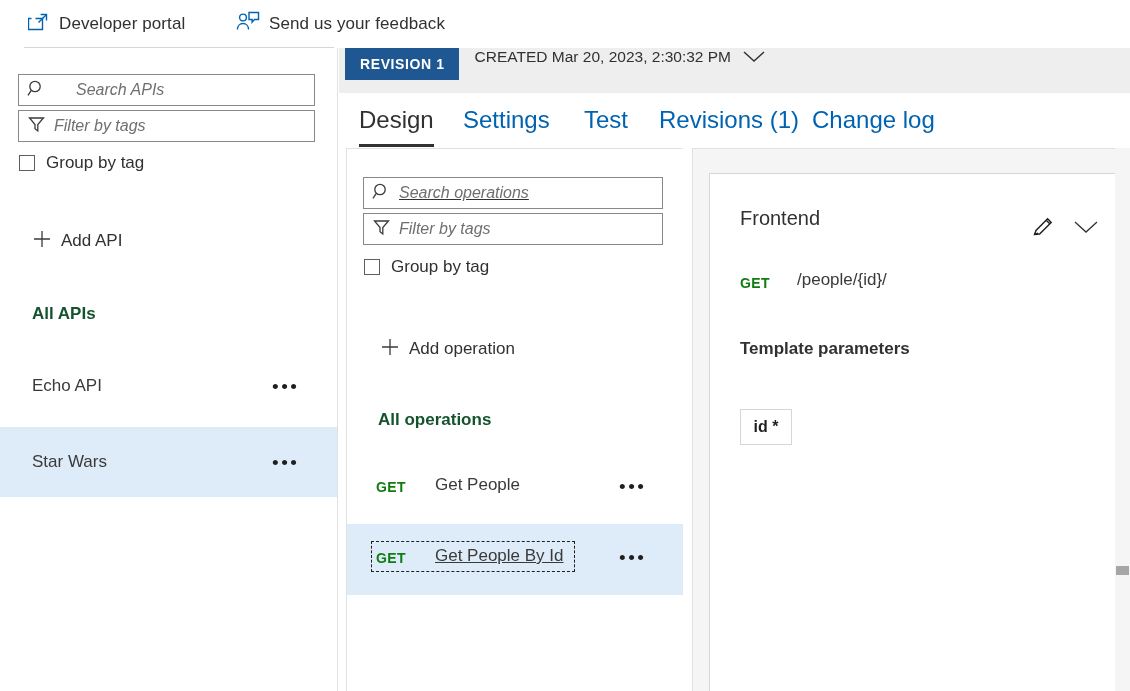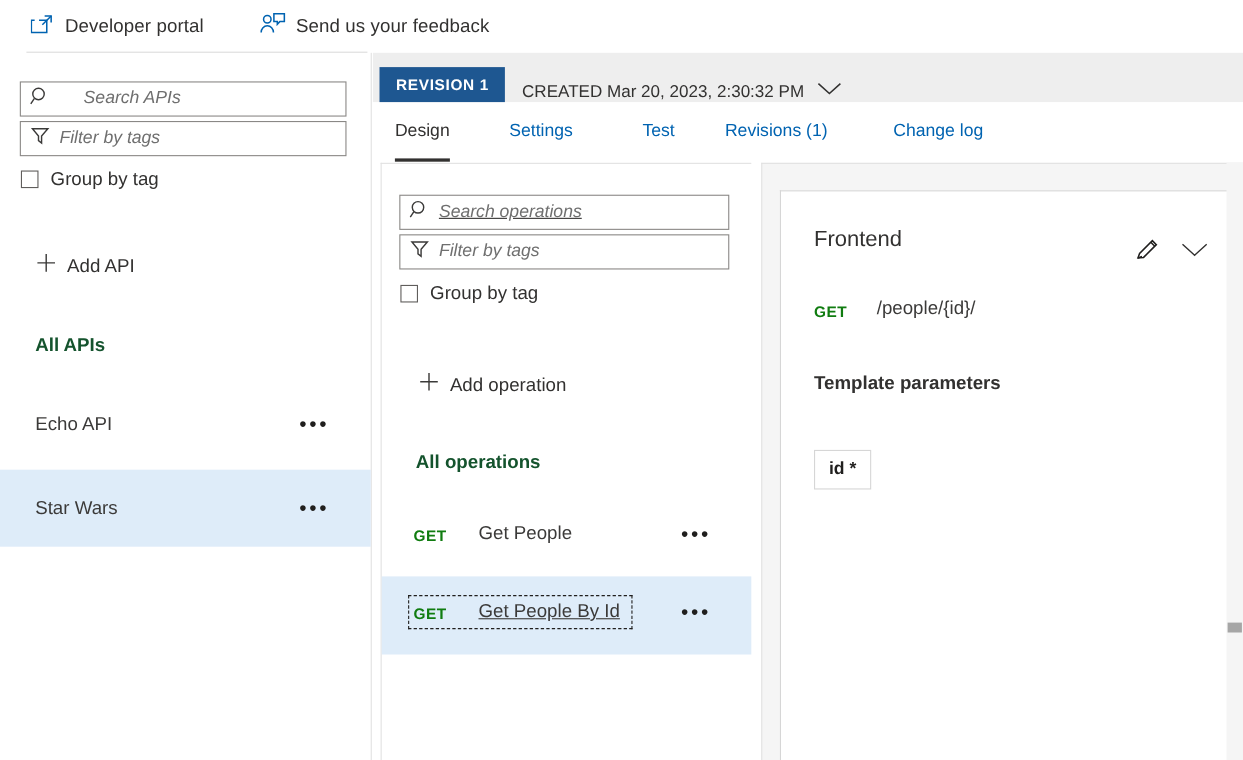--- a/index.html
+++ b/index.html
@@ -71,37 +71,37 @@
     display: flex; align-items: center; cursor: pointer;
   }
   .railitem .name { position: absolute; left: 32px; font-size: 17px; color: #3b3a39; }
   .railitem .dots { position: absolute; left: 272px; font-size: 19px; letter-spacing: 2.5px; color: #201f1e; line-height: 1; }
   #rail-echo { top: 303px; }
   #rail-starwars { top: 379px; background: #deecf9; }
 
   
   #revbar {
     position: absolute; left: 339px; top: 48px; width: 791px; height: 45px;
-    background: #eeeeee; display: flex; align-items: flex-end;
+    background: #eeeeee; display: flex; align-items: flex-start;
   }
   #rev-badge {
     margin-left: 6px; background: #1e5791; color: #ffffff;
     font-size: 14px; font-weight: bold; letter-spacing: .6px;
     padding: 8px 14px 8px 15px;
   }
   #rev-created { margin-left: 16px; font-size: 15.5px; color: #323130; }
   #rev-chevron { margin-left: 10px; display: block; cursor: pointer; }
 
   #tabstrip {
     position: absolute; left: 339px; top: 93px; width: 791px; height: 54px;
     background: #ffffff;
   }
   .tab {
     position: absolute; top: 0; height: 54px; display: flex; align-items: center;
-    font-size: 16px; cursor: pointer;
+    font-size: 24px; cursor: pointer;
   }
   .tab.active { color: #323130; }
   .tab.link { color: #0063b1; }
   .tab .under {
     position: absolute; left: 0; right: 0; bottom: 0; height: 3px; background: #323130;
   }
   #tab-0 { left: 20px; }
   #tab-1 { left: 124px; }
   #tab-2 { left: 245px; }
   #tab-3 { left: 320px; justify-content: flex-end; }

